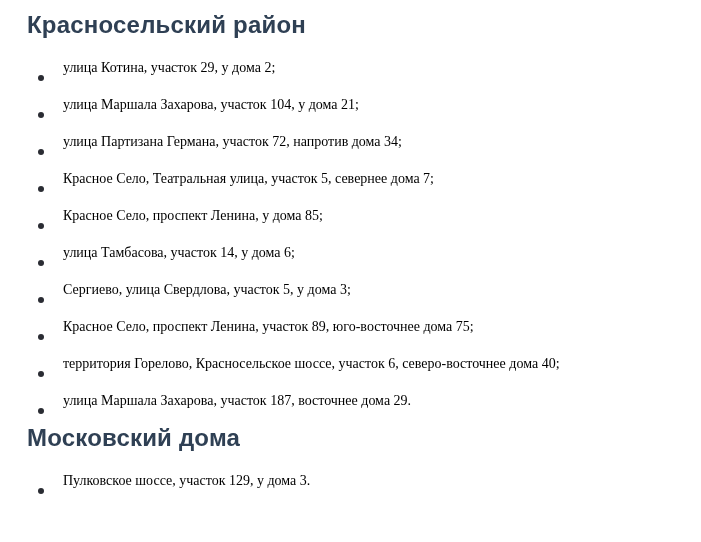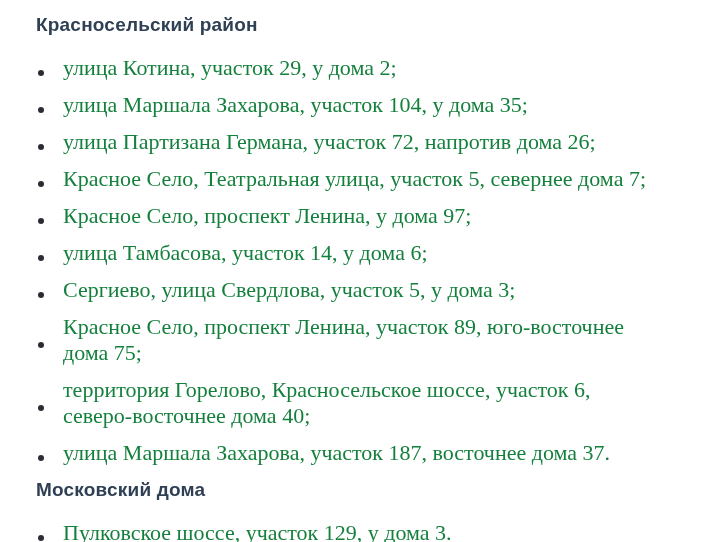--- a/index.html
+++ b/index.html
@@ -13,45 +13,45 @@
     height: 542px;
     overflow: hidden;
     font-family: "Liberation Serif", "DejaVu Serif", serif;
   }
   .content {
     padding: 6px 25px 0 25px;
   }
   .section-title {
     font-family: "Liberation Sans", "DejaVu Sans", sans-serif;
     font-weight: 700;
-    font-size: 19px;
+    font-size: 24px;
     line-height: 24px;
     color: #2f4054;
     letter-spacing: 0.2px;
-    margin: 11px;
+    margin: 2px;
   }
   .section-title.first {
     margin-top: 7px;
     margin-bottom: 18px;
   }
   .section-title.second {
     margin-top: 12px;
     margin-bottom: 18px;
   }
   ul.address-list {
     list-style: none;
     margin: 0;
     padding: 0;
   }
   ul.address-list li {
     display: flex;
-    align-items: center;
+    align-items: flex-end;
     margin-bottom: 11px;
-    color: #15803d;
-    font-size: 22px;
+    color: #000000;
+    font-size: 14px;
     line-height: 26px;
   }
   .bullet {
     flex: none;
     width: 6px;
     height: 6px;
     border-radius: 50%;
     background: #2a2c33;
     margin: 10px 0 0 13px;
   }
@@ -67,53 +67,53 @@
 
   <h2 class="section-title first">Красносельский район</h2>
 
   <ul class="address-list">
     <li>
       <span class="bullet"></span>
       <span class="item-text">улица Котина, участок 29, у дома 2;</span>
     </li>
     <li>
       <span class="bullet"></span>
-      <span class="item-text">улица Маршала Захарова, участок 104, у дома 35;</span>
+      <span class="item-text">улица Маршала Захарова, участок 104, у дома 21;</span>
     </li>
     <li>
       <span class="bullet"></span>
-      <span class="item-text">улица Партизана Германа, участок 72, напротив дома 26;</span>
+      <span class="item-text">улица Партизана Германа, участок 72, напротив дома 34;</span>
     </li>
     <li>
       <span class="bullet"></span>
       <span class="item-text">Красное Село, Театральная улица, участок 5, севернее дома 7;</span>
     </li>
     <li>
       <span class="bullet"></span>
-      <span class="item-text">Красное Село, проспект Ленина, у дома 97;</span>
+      <span class="item-text">Красное Село, проспект Ленина, у дома 85;</span>
     </li>
     <li>
       <span class="bullet"></span>
       <span class="item-text">улица Тамбасова, участок 14, у дома 6;</span>
     </li>
     <li>
       <span class="bullet"></span>
       <span class="item-text">Сергиево, улица Свердлова, участок 5, у дома 3;</span>
     </li>
     <li>
       <span class="bullet"></span>
       <span class="item-text">Красное Село, проспект Ленина, участок 89, юго-восточнее дома 75;</span>
     </li>
     <li>
       <span class="bullet"></span>
       <span class="item-text">территория Горелово, Красносельское шоссе, участок 6, северо-восточнее дома 40;</span>
     </li>
     <li>
       <span class="bullet"></span>
-      <span class="item-text">улица Маршала Захарова, участок 187, восточнее дома 37.</span>
+      <span class="item-text">улица Маршала Захарова, участок 187, восточнее дома 29.</span>
     </li>
   </ul>
 
   <h2 class="section-title second">Московский дома</h2>
 
   <ul class="address-list">
     <li>
       <span class="bullet"></span>
       <span class="item-text">Пулковское шоссе, участок 129, у дома 3.</span>
     </li>

